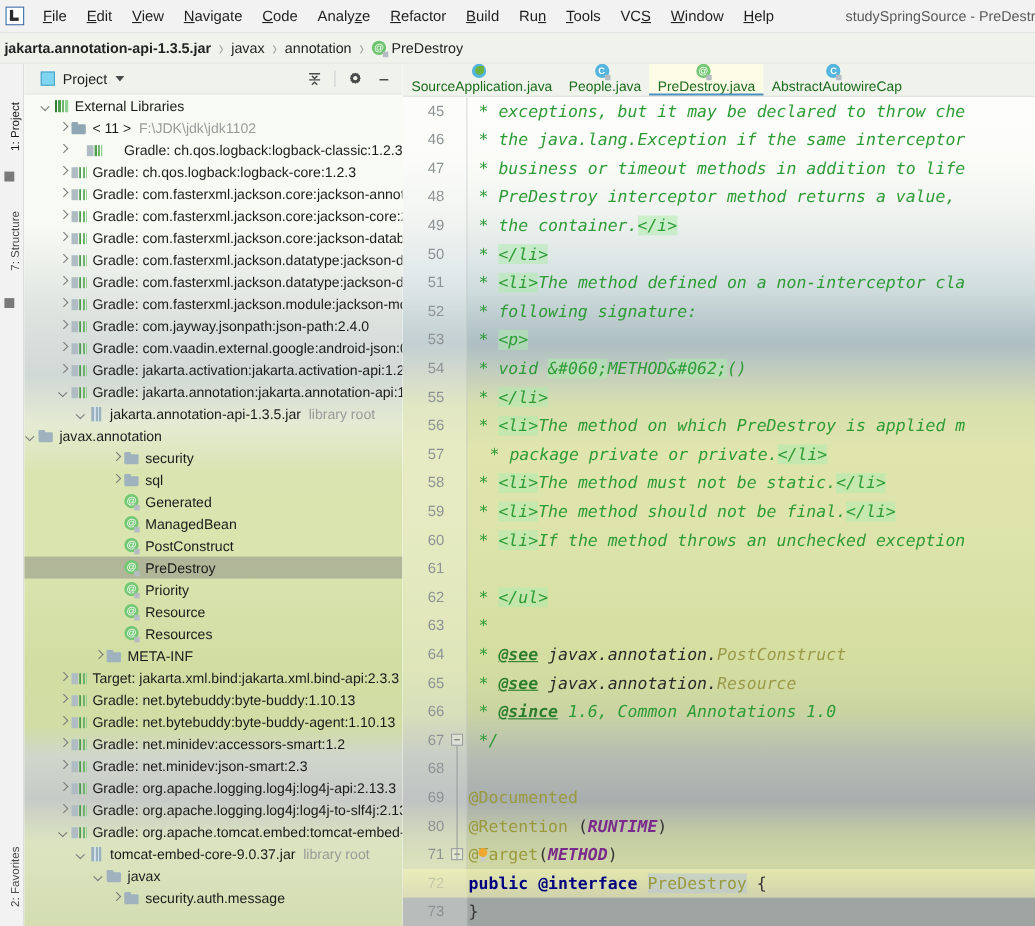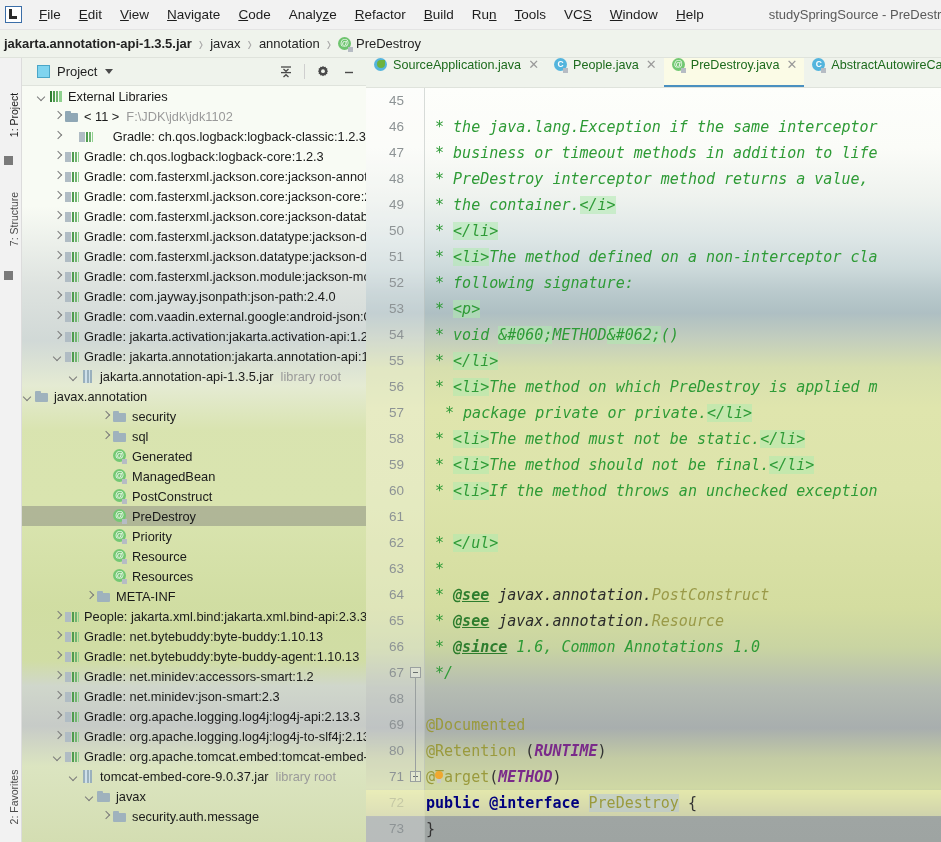--- a/index.html
+++ b/index.html
@@ -261,23 +261,23 @@
   }
   .tabs {
     position: relative; z-index: 3;
     height: 30px; width: 575px;
     background: #eff3ec;
     display: flex; align-items: flex-end;
     border-bottom: 1px solid #dfe3dc;
     overflow: hidden;
   }
   .tab {
-    height: 29px; display: flex; align-items: flex-start;
+    height: 29px; display: flex; align-items: center;
     padding: 0 7px 0 8px; font-size: 12.6px; color: #1d6b1d;
-    white-space: nowrap; position: relative;
+    white-space: nowrap; position: relative; flex-direction: column;
   }
   .tab.active { background: #fbfbe6; }
   .tab.active::after {
     content: ""; position: absolute; left: 0; right: 0; bottom: 0;
     height: 2px; background: #4a90c0;
   }
   .tab .tico { width: 14px; height: 14px; margin-right: 5px; flex: none; position: relative; }
   .tab .tico.cls::before {
     content: "C"; position: absolute; left: 0; top: 0;
     width: 13px; height: 13px; border-radius: 50%;
@@ -619,21 +619,21 @@
             <span>Resources</span>
           </div>
           <div class="row" style="padding-left: 62px;">
             <span class="arrow r"></span>
             <span class="ico folder"></span>
             <span>META-INF</span>
           </div>
           <div class="row" style="padding-left: 30px;">
             <span class="arrow r"></span>
             <span class="ico gradle"></span>
-            <span>People: jakarta.xml.bind:jakarta.xml.bind-api:2.3.3</span>
+            <span>Target: jakarta.xml.bind:jakarta.xml.bind-api:2.3.3</span>
           </div>
           <div class="row" style="padding-left: 30px;">
             <span class="arrow r"></span>
             <span class="ico gradle"></span>
             <span>Gradle: net.bytebuddy:byte-buddy:1.10.13</span>
           </div>
           <div class="row" style="padding-left: 30px;">
             <span class="arrow r"></span>
             <span class="ico gradle"></span>
             <span>Gradle: net.bytebuddy:byte-buddy-agent:1.10.13</span>
@@ -734,20 +734,21 @@
           <div class="gline" style="top: 624px;">69</div>
           <div class="gline" style="top: 650px;">80</div>
           <div class="gline" style="top: 676px;">71</div>
           <div class="gline" style="top: 702px;">72</div>
           <div class="gline" style="top: 728px;">73</div>
           <div class="foldmark minus" style="top: 579px;"></div>
           <div class="foldmark minus" style="top: 683px;"></div>
           <div class="foldline" style="top: 590px; height: 104px;"></div>
         </div>
       <div class="code-lines" id="code-host">
+          <div class="cl" style="top: 0px;"><span class="cm"> * exceptions, but it may be declared to throw che</span></div>
           <div class="cl" style="top: 26px;"><span class="cm"> * the java.lang.Exception if the same interceptor</span></div>
           <div class="cl" style="top: 52px;"><span class="cm"> * business or timeout methods in addition to life</span></div>
           <div class="cl" style="top: 78px;"><span class="cm"> * PreDestroy interceptor method returns a value, </span></div>
           <div class="cl" style="top: 104px;"><span class="cm"> * the container.</span><span class="tg">&lt;/i&gt;</span></div>
           <div class="cl" style="top: 130px;"><span class="cm"> * </span><span class="tg">&lt;/li&gt;</span></div>
           <div class="cl" style="top: 156px;"><span class="cm"> * </span><span class="tg">&lt;li&gt;</span><span class="cm">The method defined on a non-interceptor cla</span></div>
           <div class="cl" style="top: 182px;"><span class="cm"> * following signature:</span></div>
           <div class="cl" style="top: 208px;"><span class="cm"> * </span><span class="tg">&lt;p&gt;</span></div>
           <div class="cl" style="top: 234px;"><span class="cm"> * void </span><span class="tg">&amp;#060;</span><span class="cm">METHOD</span><span class="tg">&amp;#062;</span><span class="cm">()</span></div>
           <div class="cl" style="top: 260px;"><span class="cm"> * </span><span class="tg">&lt;/li&gt;</span></div>

